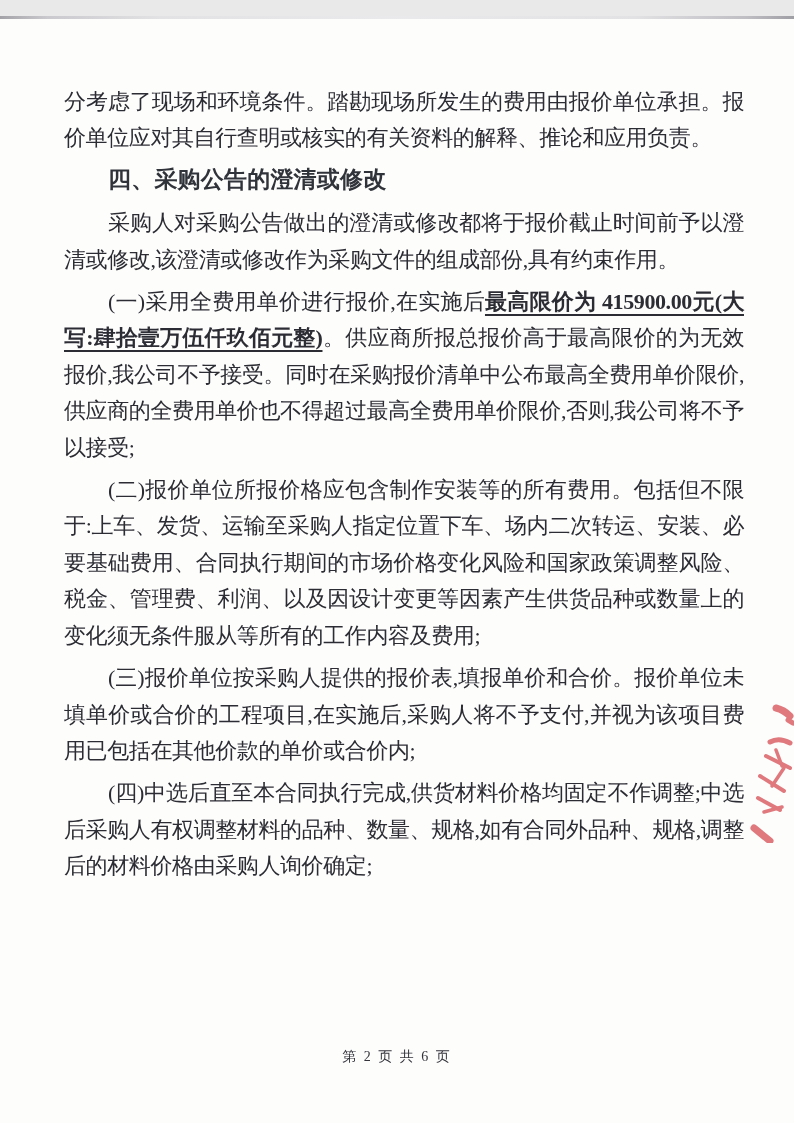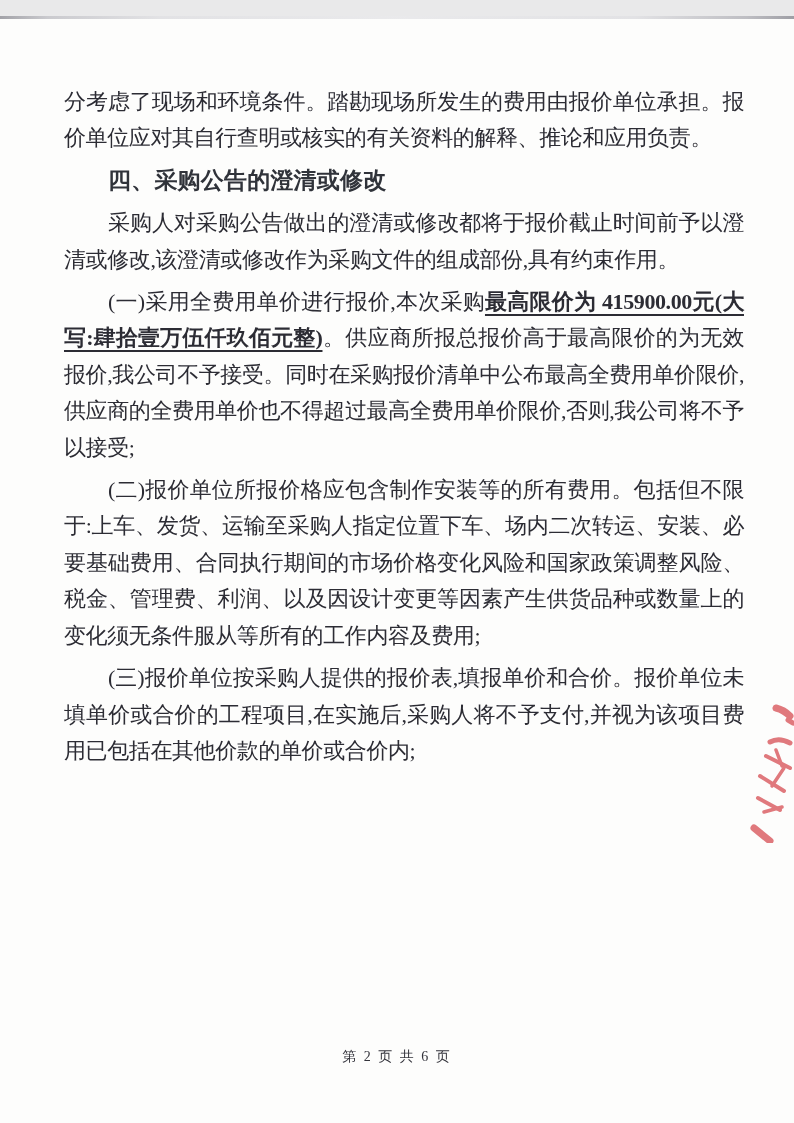--- a/index.html
+++ b/index.html
@@ -37,21 +37,21 @@
     letter-spacing: -0.4px;
     text-align: justify;
   }
   .doc-body p {
     margin: 0 0 6px 0;
   }
   .doc-body p.indent {
     text-indent: 44px;
   }
   .doc-body p.heading {
-    font-family: Liberation Serif, serif;
+    font-family: Liberation Mono, monospace;
     font-weight: bold;
     font-size: 23px;
     color: #30333a;
     letter-spacing: 0.2px;
   }
   .seg-bold {
     font-weight: bold;
   }
   .seg-underline {
     text-decoration: underline;
@@ -81,23 +81,24 @@
 <body>
 
 <div class="page">
 
   <div class="scan-top-line"></div>
 
   <main class="doc-body" id="doc-body">
       <p class="body"><span>分考虑了现场和环境条件。踏勘现场所发生的费用由报价单位承担。报价单位应对其自行查明或核实的有关资料的解释、推论和应用负责。</span></p>
       <p class="heading indent"><span>四、采购公告的澄清或修改</span></p>
       <p class="body indent"><span>采购人对采购公告做出的澄清或修改都将于报价截止时间前予以澄清或修改,该澄清或修改作为采购文件的组成部份,具有约束作用。</span></p>
-      <p class="body indent"><span>(一)采用全费用单价进行报价,本次采购</span><span class="seg-bold seg-underline">最高限价为 415900.00元(大写:肆拾壹万伍仟玖佰元整)</span><span>。供应商所报总报价高于最高限价的为无效报价,我公司不予接受。同时在采购报价清单中公布最高全费用单价限价,供应商的全费用单价也不得超过最高全费用单价限价,否则,我公司将不予以接受;</span></p>
+      <p class="body indent"><span>(一)采用全费用单价进行报价,在实施后</span><span class="seg-bold seg-underline">最高限价为 415900.00元(大写:肆拾壹万伍仟玖佰元整)</span><span>。供应商所报总报价高于最高限价的为无效报价,我公司不予接受。同时在采购报价清单中公布最高全费用单价限价,供应商的全费用单价也不得超过最高全费用单价限价,否则,我公司将不予以接受;</span></p>
       <p class="body indent"><span>(二)报价单位所报价格应包含制作安装等的所有费用。包括但不限于:上车、发货、运输至采购人指定位置下车、场内二次转运、安装、必要基础费用、合同执行期间的市场价格变化风险和国家政策调整风险、税金、管理费、利润、以及因设计变更等因素产生供货品种或数量上的变化须无条件服从等所有的工作内容及费用;</span></p>
       <p class="body indent"><span>(三)报价单位按采购人提供的报价表,填报单价和合价。报价单位未填单价或合价的工程项目,在实施后,采购人将不予支付,并视为该项目费用已包括在其他价款的单价或合价内;</span></p>
+      <p class="body indent"><span>(四)中选后直至本合同执行完成,供货材料价格均固定不作调整;中选后采购人有权调整材料的品种、数量、规格,如有合同外品种、规格,调整后的材料价格由采购人询价确定;</span></p>
     </main>
 
   <svg class="red-mark" viewBox="0 0 44 145" fill="none" stroke="#d9595e" stroke-width="5" stroke-linecap="round" stroke-linejoin="round">
     <path d="M26 10 q8 2 14 8" stroke-width="7"></path>
     <path d="M38 22 l5 3"></path>
     <path d="M20 44 q9 -5 20 1"></path>
     <path d="M16 58 l24 12" stroke-width="4"></path>
     <path d="M26 52 l6 16" stroke-width="3.5"></path>
     <path d="M10 78 l24 15" stroke-width="4"></path>
     <path d="M22 88 l12 -18" stroke-width="3.5"></path>

